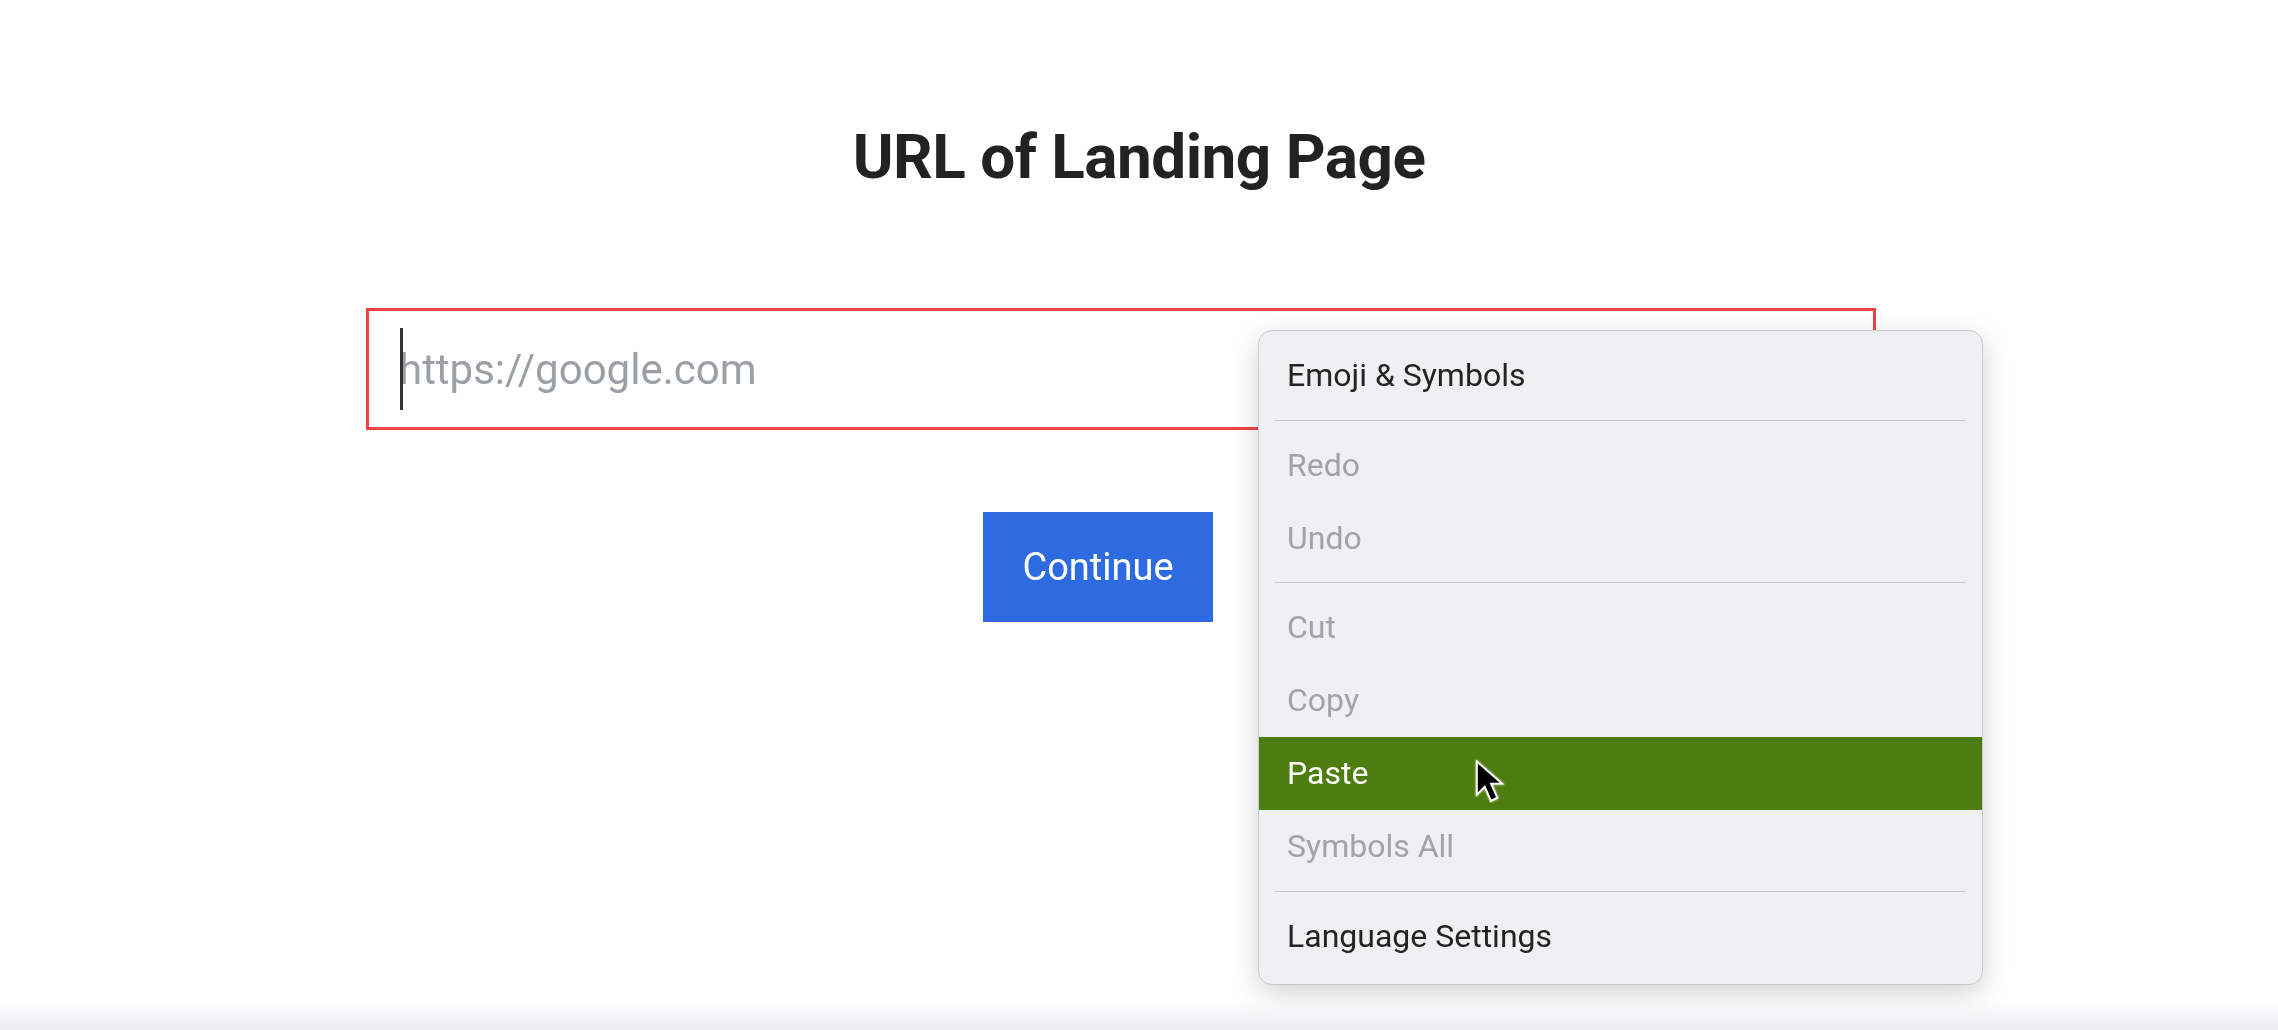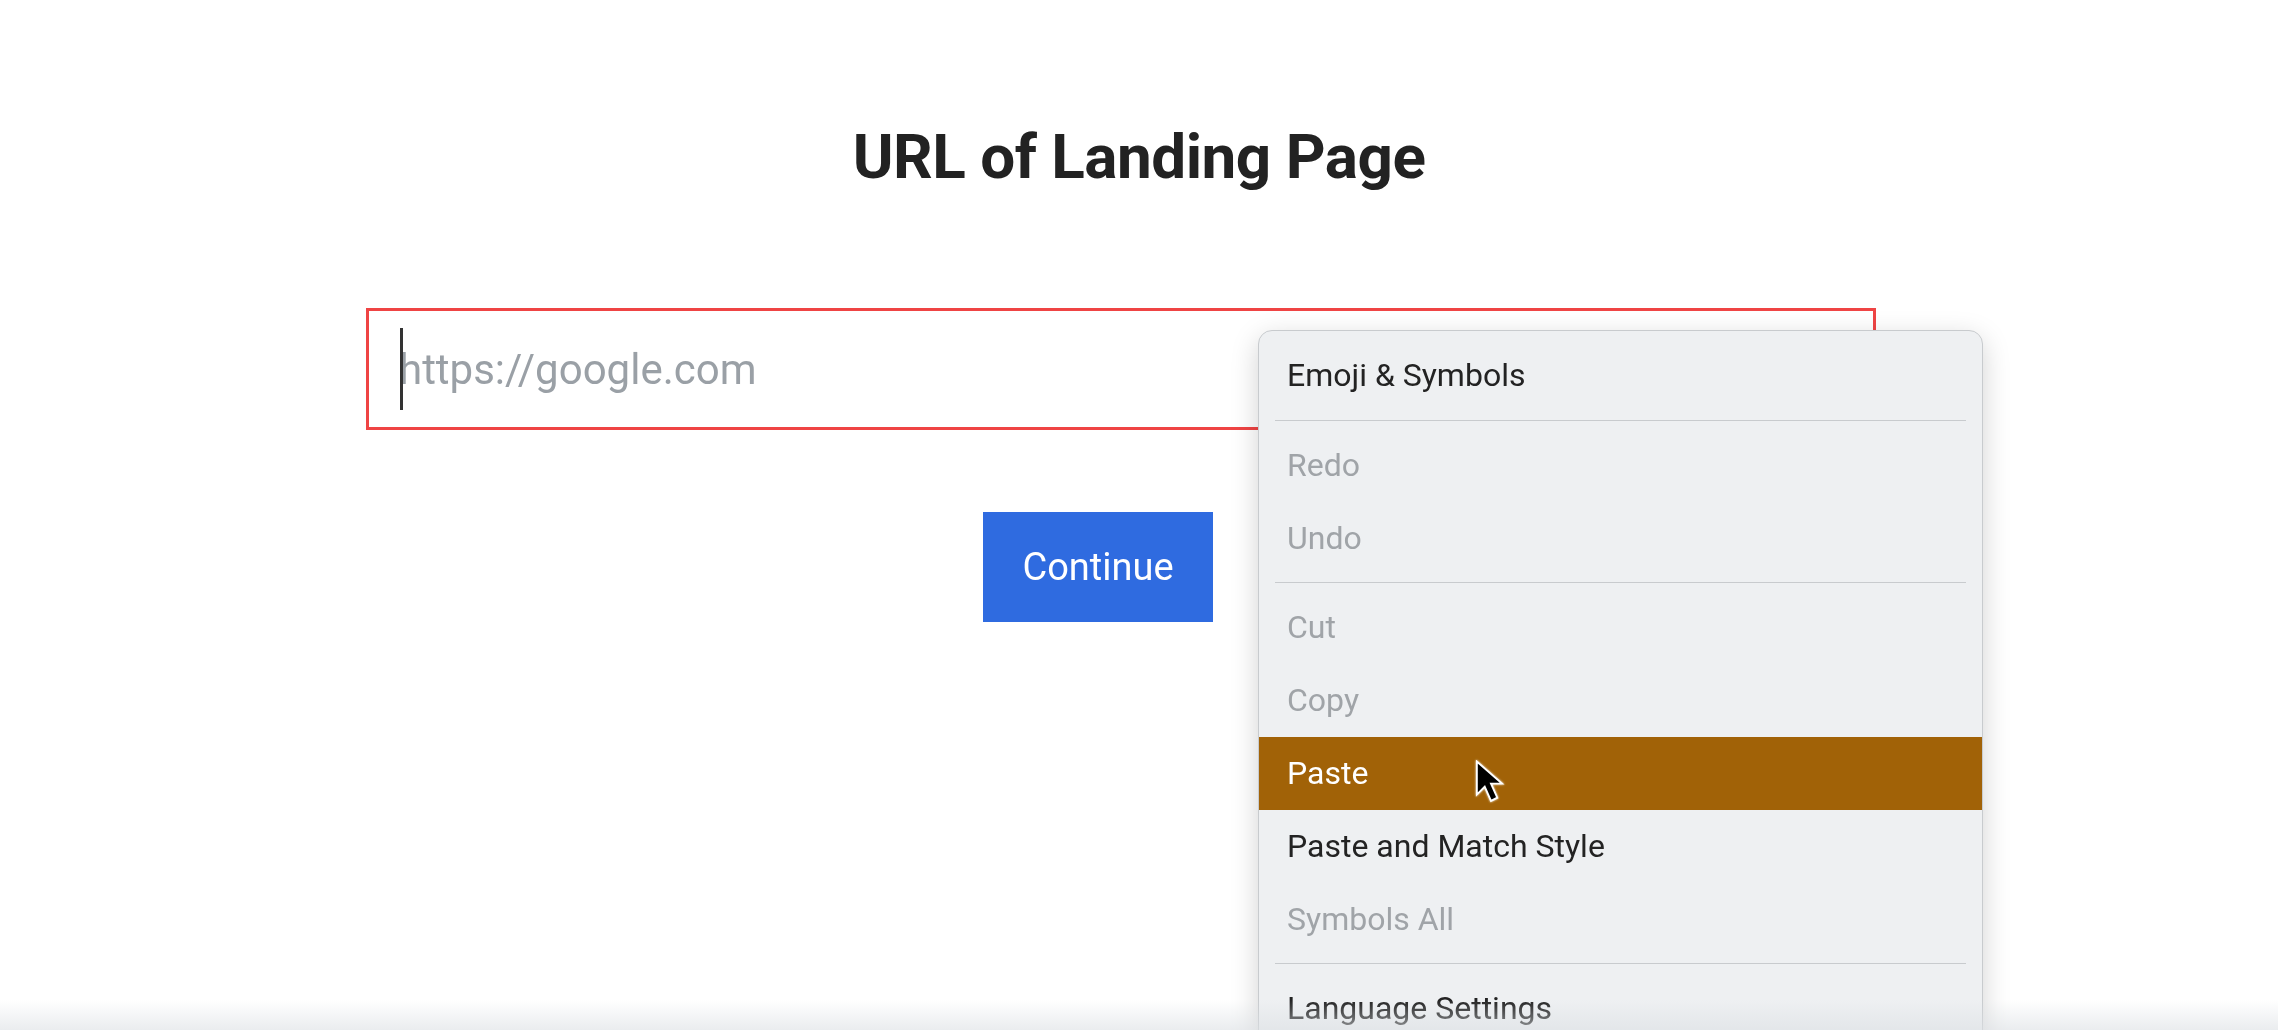--- a/index.html
+++ b/index.html
@@ -95,21 +95,21 @@
     cursor: default;
     line-height: 1.4;
   }
   .menu-item.enabled {
     color: #232323;
   }
   .menu-item.disabled {
     color: #a0a4a8;
   }
   .menu-item.highlight {
-    background: #a16207;
+    background: #4d7c0f;
     color: #ffffff;
   }
   .menu-sep {
     height: 1px;
     background: #c8cbce;
     margin: 8px 16px;
   }
   .cursor-arrow {
     position: absolute;
     top: 760px;
@@ -149,21 +149,20 @@
 
   <div class="context-menu" id="context-menu">
       <div class="menu-item enabled">Emoji &amp; Symbols</div>
       <div class="menu-sep"></div>
       <div class="menu-item disabled">Redo</div>
       <div class="menu-item disabled">Undo</div>
       <div class="menu-sep"></div>
       <div class="menu-item disabled">Cut</div>
       <div class="menu-item disabled">Copy</div>
       <div class="menu-item enabled highlight">Paste</div>
-      <div class="menu-item enabled">Paste and Match Style</div>
       <div class="menu-item disabled">Symbols All</div>
       <div class="menu-sep"></div>
       <div class="menu-item enabled">Language Settings</div>
     </div>
 
   <div class="cursor-arrow">
     <svg viewBox="0 0 20 28">
       <polygon points="1,1 1,22 6,17 10,26 14,24 10,15 17,15" fill="#000" stroke="#fff" stroke-width="1.2"></polygon>
     </svg>
   </div>

